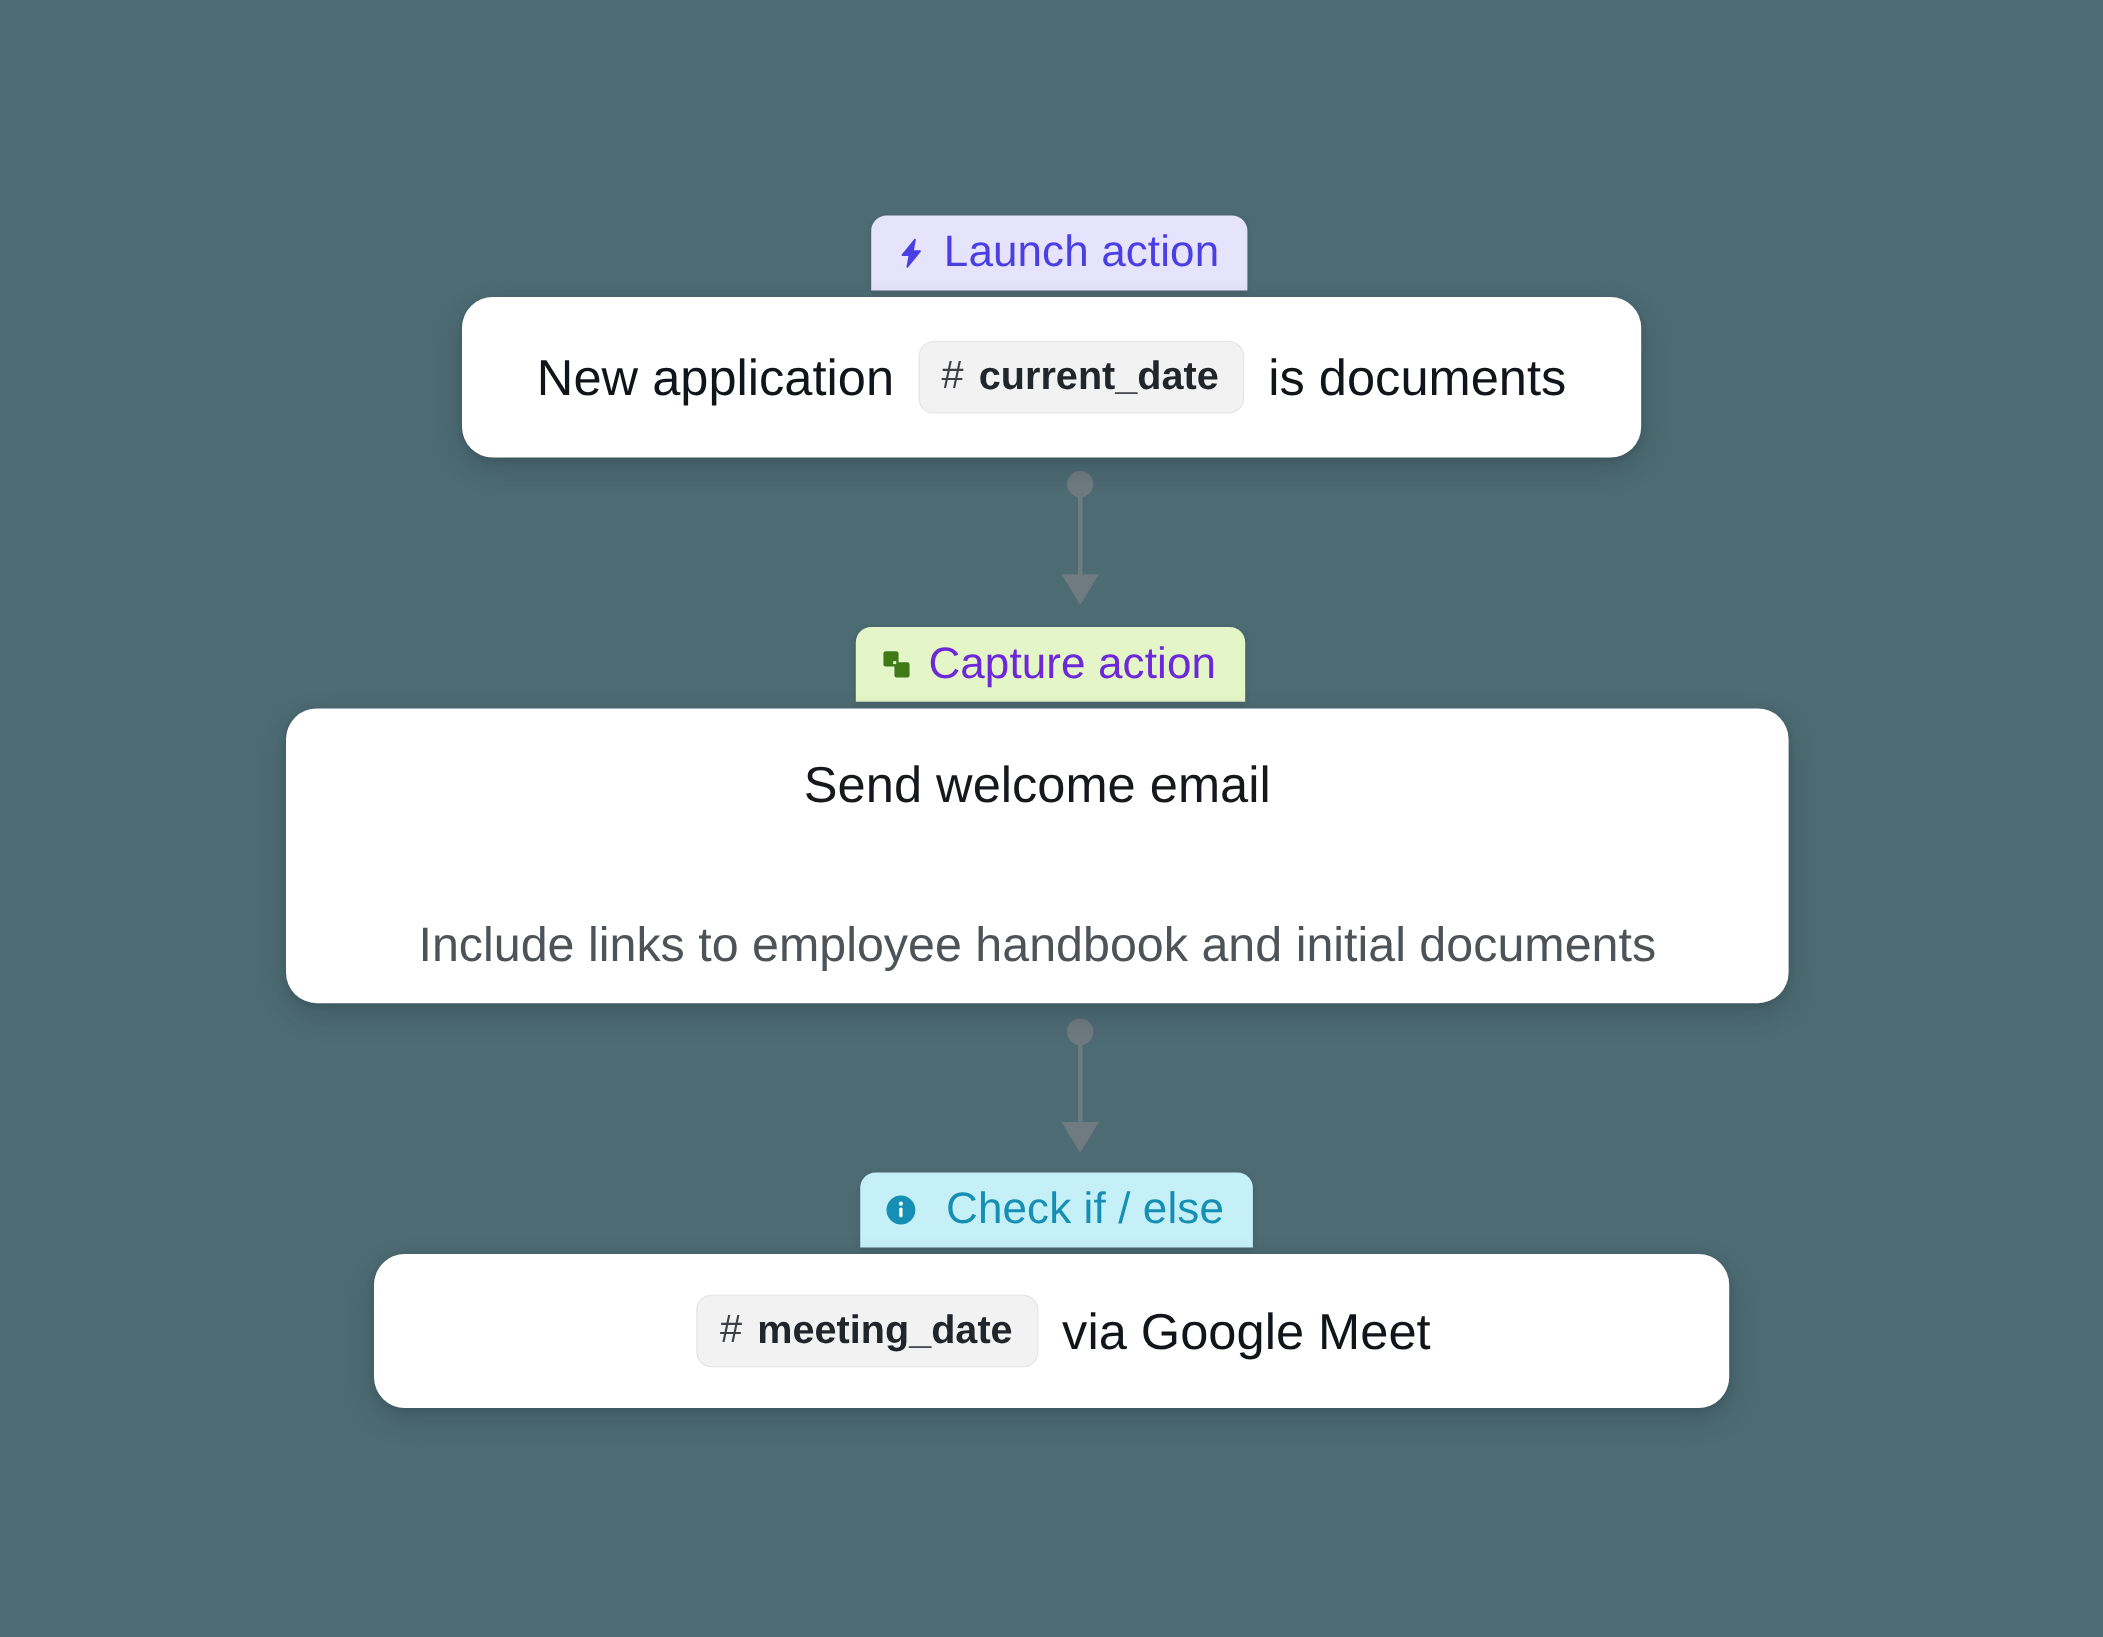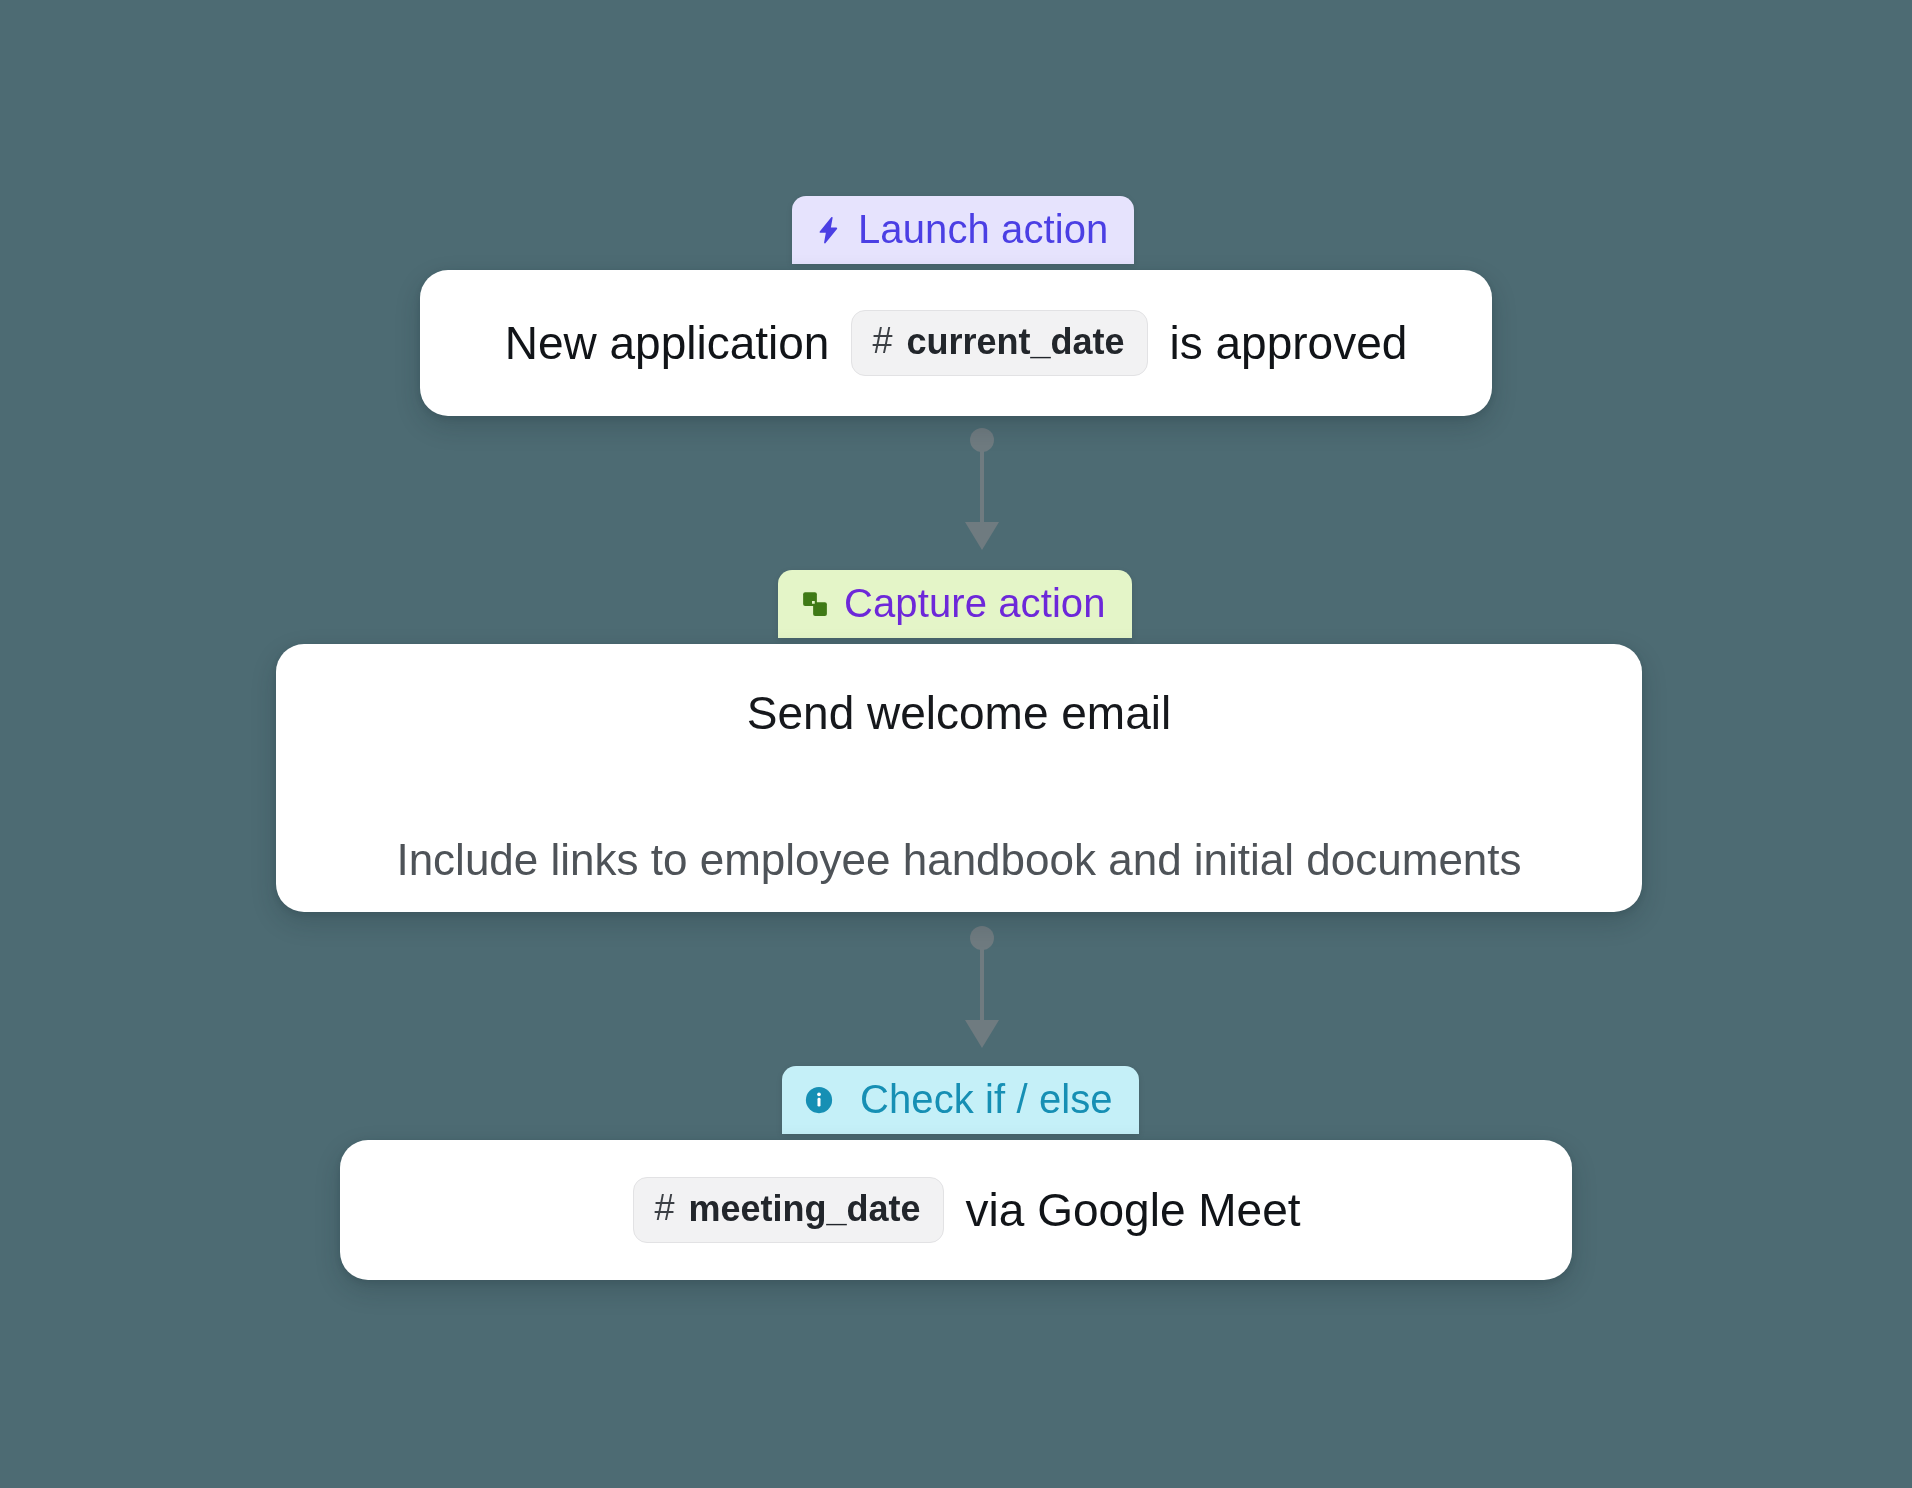--- a/index.html
+++ b/index.html
@@ -165,21 +165,21 @@
       <span class="badge-label" style="color:#4b3fe4;">Launch action</span>
     </div>
 
     <div class="card" style="left:420px; top:270px; width:1072px; height:146px;text-align:right;">
       <div class="sentence">
         <span class="txt">New application</span>
         <span class="chip">
           <span class="hash">#</span>
           <span class="chip-label">current_date</span>
         </span>
-        <span class="txt">is approved</span>
+        <span class="txt">is documents</span>
       </div>
     </div>
   </div>
 
   <svg class="connector" style="left:952px; top:428px;" width="60" height="126" viewBox="0 0 60 126">
     <circle cx="30" cy="12" r="12" fill="#6f7b80"></circle>
     <line x1="30" y1="18" x2="30" y2="100" stroke="#6f7b80" stroke-width="4"></line>
     <path d="M30 122 L13 94 L47 94 Z" fill="#6f7b80"></path>
   </svg>
 
@@ -189,21 +189,21 @@
       <span class="badge-icon">
         <svg viewBox="0 0 24 24" width="30" height="30" aria-hidden="true">
           <rect x="2.5" y="2.5" width="11" height="11" rx="1.6" fill="#3f7a16"></rect>
           <rect x="10.5" y="10.5" width="11" height="11" rx="1.6" fill="#3f7a16"></rect>
           <rect x="9.6" y="9.6" width="2.2" height="2.2" fill="#e4f5c8"></rect>
         </svg>
       </span>
       <span class="badge-label" style="color:#6d28d9;">Capture action</span>
     </div>
 
-    <div class="card" style="left:276px; top:644px; width:1366px; height:268px; justify-content:flex-start;">
+    <div class="card" style="left:260px; top:644px; width:1366px; height:268px; justify-content:flex-start;">
       <div class="card-sect-top">
         <div class="card-title">Send welcome email</div>
       </div>
       <div class="card-divider"></div>
       <div class="card-sect-bottom">
         <div class="card-body-text">Include links to employee handbook and initial documents</div>
       </div>
     </div>
   </div>
 

